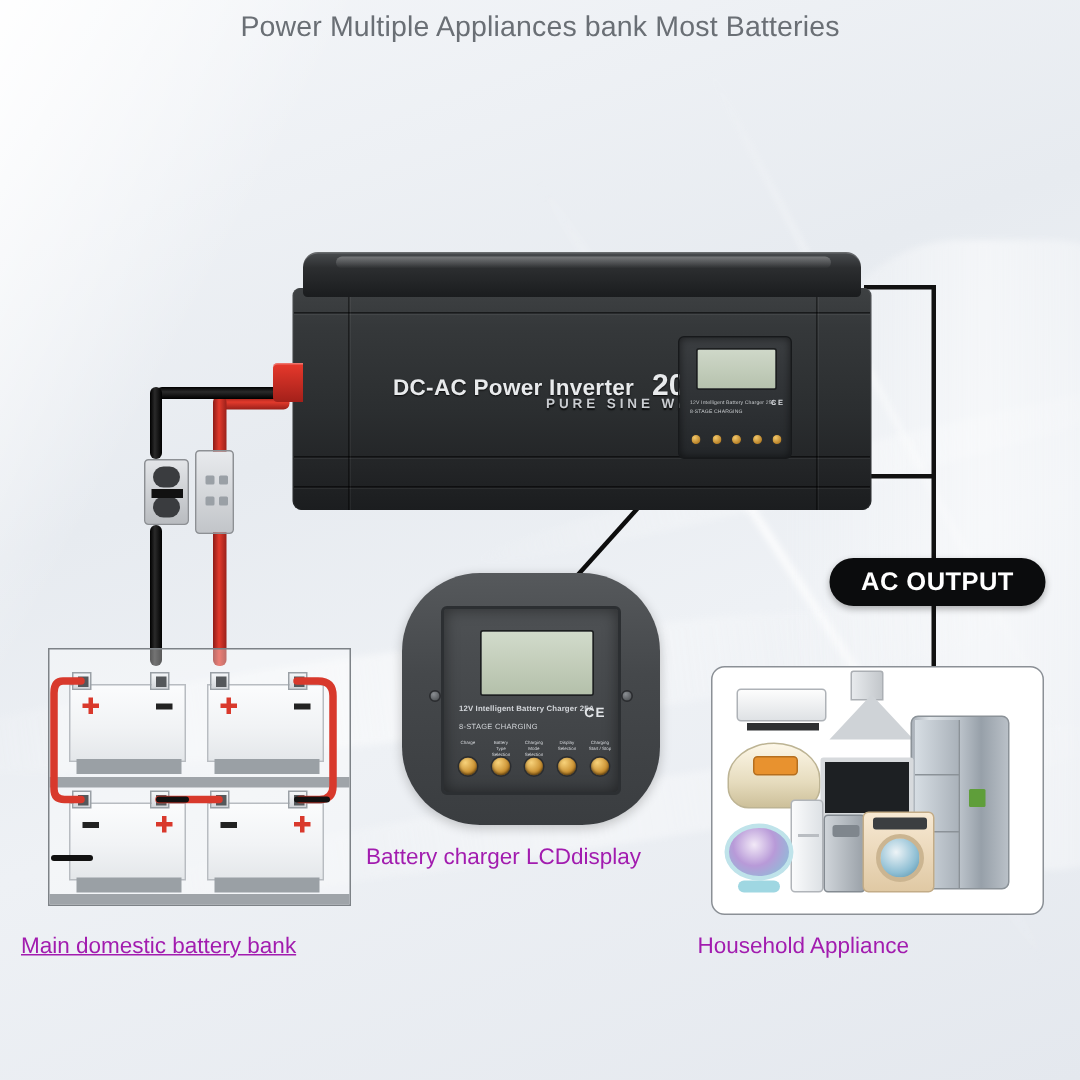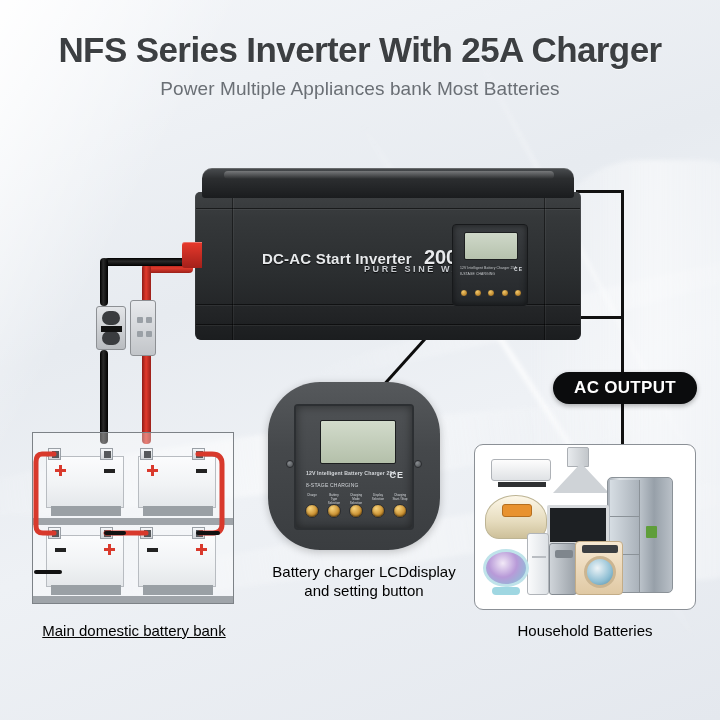--- a/index.html
+++ b/index.html
@@ -40,22 +40,22 @@
     text-shadow:0 1px 0 rgba(255,255,255,.9);
     white-space:nowrap;
   }
   #subtitle {
     font-size:19px; font-weight:400; color:#6a6f75;
     margin-top:8px; letter-spacing:.1px;
   }
 
   
   .cap {
-    position:absolute; text-align:center;
-    font-size:15px; color:#000000; line-height:1.25; z-index:7;
+    position:absolute; text-align:left;
+    font-size:15px; color:#a21caf; line-height:1.25; z-index:7;
   }
 
   
   .wire { position:absolute; background:#111; z-index:4; }
 
   
   #inverter { position:absolute; left:196px; top:168px; width:384px; height:172px; z-index:5; }
   #inv-top {
     position:absolute; left:6px; top:0; width:372px; height:30px;
     background:linear-gradient(180deg,#4a4d50 0%,#2c2e30 35%,#1a1c1e 100%);
@@ -282,21 +282,20 @@
 <div id="bg">
   <div class="swoosh sw1"></div>
   <div class="swoosh sw2"></div>
   <div class="swoosh sw3"></div>
   <div class="swoosh sw4"></div>
   <div class="swoosh sw5"></div>
   <div class="swoosh sw6"></div>
 </div>
 
 <div id="header">
-  <div id="title">NFS Series Inverter With 25A Charger</div>
   <div id="subtitle">Power Multiple Appliances bank Most Batteries</div>
 </div>
 
 <div class="wire" style="left:576px; top:190px; width:48px; height:3px;"></div>
 <div class="wire" style="left:574px; top:316px; width:50px; height:3px;"></div>
 <div class="wire" style="left:621px; top:190px; width:3px; height:258px;"></div>
 
 <svg id="leader">
   <line x1="460" y1="300" x2="372" y2="398" stroke="#0d0d0d" stroke-width="3"></line>
 </svg>
@@ -338,21 +337,21 @@
     <div class="inv-groove" style="top:132px;"></div>
     <div class="inv-vrib" style="left:36px;"></div>
     <div class="inv-vrib" style="left:348px;"></div>
   </div>
   <div id="inv-top">
     <div id="inv-top-gloss"></div>
   </div>
   <div id="inv-redterm"></div>
 
   <div id="inv-text">
-    <span>DC-AC Start Inverter</span><span id="inv-watts">2000W</span>
+    <span>DC-AC Power Inverter</span><span id="inv-watts">2000W</span>
   </div>
   <div id="inv-sub">PURE SINE WAVE</div>
 
   <div id="inv-charger">
     <div id="inv-lcd"></div>
     <div id="inv-ctext">
       <div>12V Intelligent Battery Charger 25A</div>
       <div>8-STAGE CHARGING</div>
     </div>
     <div id="inv-ce">CE</div>
@@ -460,21 +459,20 @@
         <div class="knob"></div>
       </div>
     </div>
   </div>
   <div class="screw sc-l"></div>
   <div class="screw sc-r"></div>
 </div>
 
 <div class="cap" style="left:244px; top:563px; width:240px;">
   <div>Battery charger LCDdisplay</div>
-  <div>and setting button</div>
 </div>
 
 <div id="ac-badge">
   <span>AC OUTPUT</span>
 </div>
 
 <div id="appl">
   <div class="ap" id="ap-hood-a"></div>
   <div class="ap" id="ap-hood-duct"></div>
   <div class="ap" id="ap-hood-b"></div>
@@ -491,13 +489,13 @@
   <div class="ap" id="ap-wash">
     <div class="panel"></div>
     <div class="drum"></div>
   </div>
   <div class="ap" id="ap-fan">
     <div class="head"></div>
     <div class="base"></div>
   </div>
 </div>
 
-<div class="cap" style="left:465px; top:622px; width:240px;">Household Batteries</div>
+<div class="cap" style="left:465px; top:622px; width:240px;">Household Appliance</div>
 
 </body></html>

